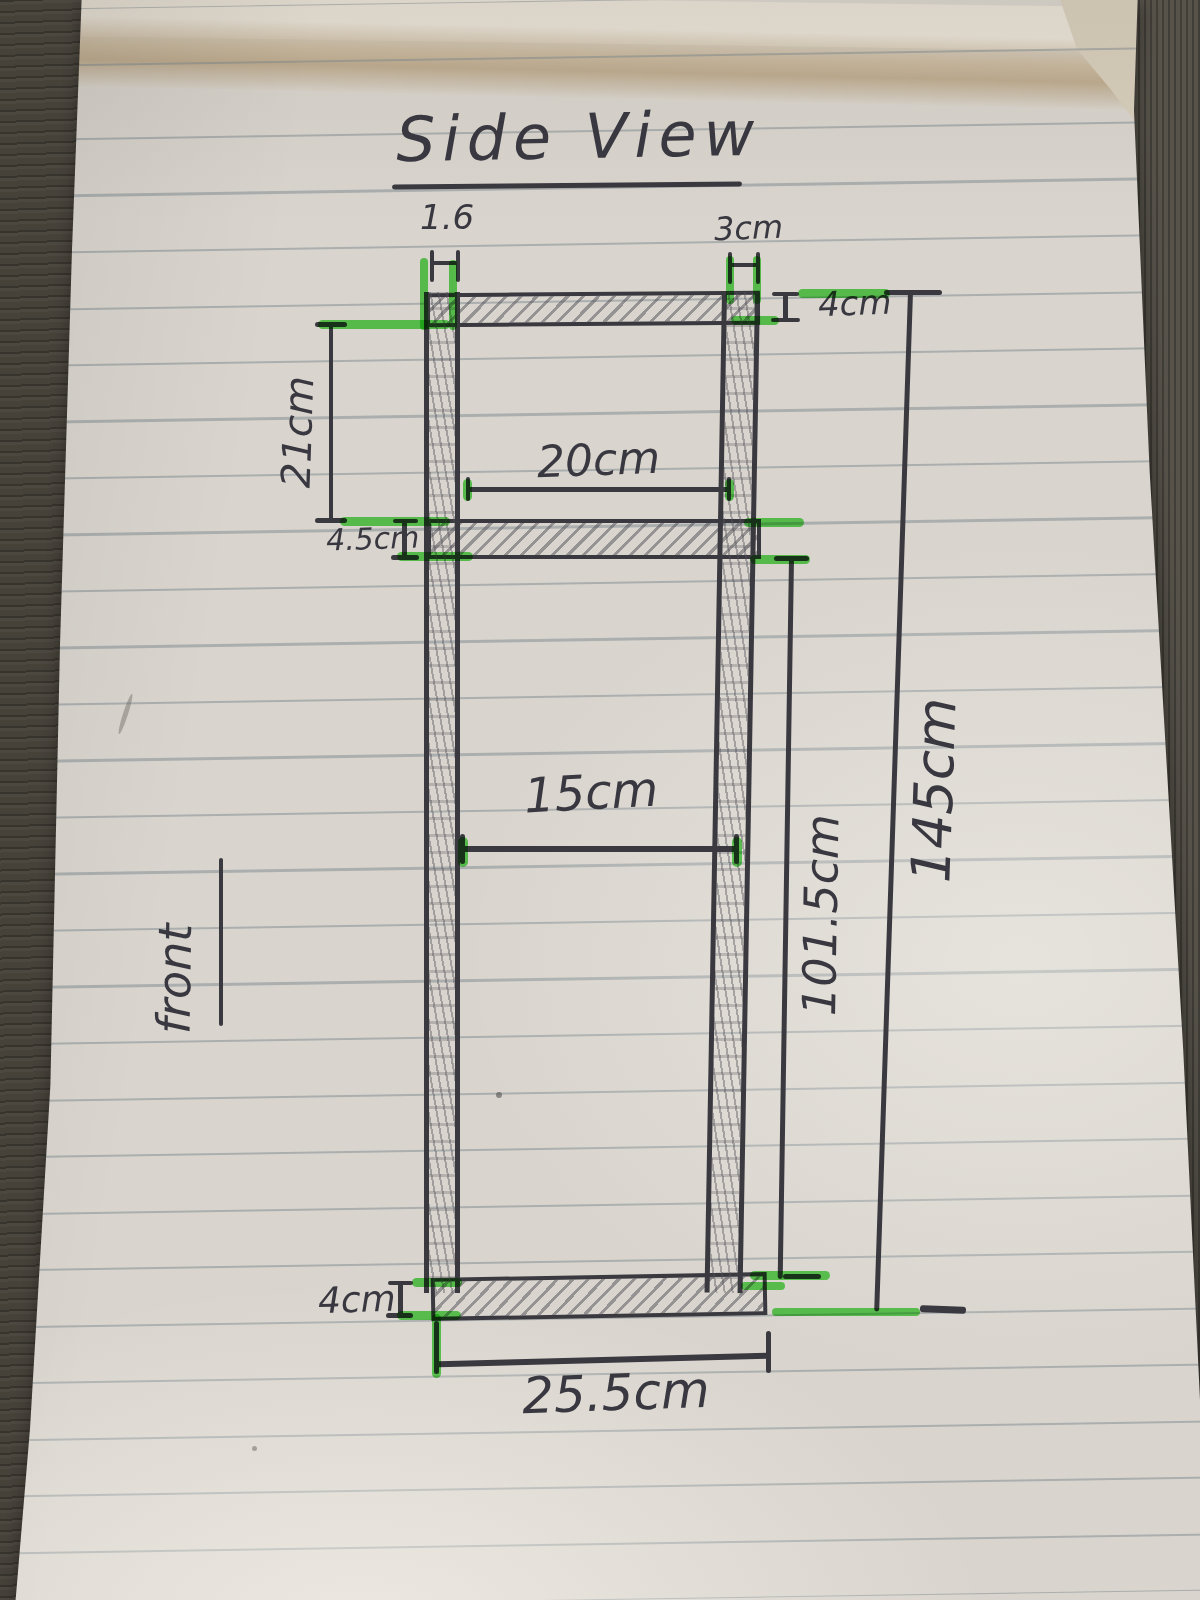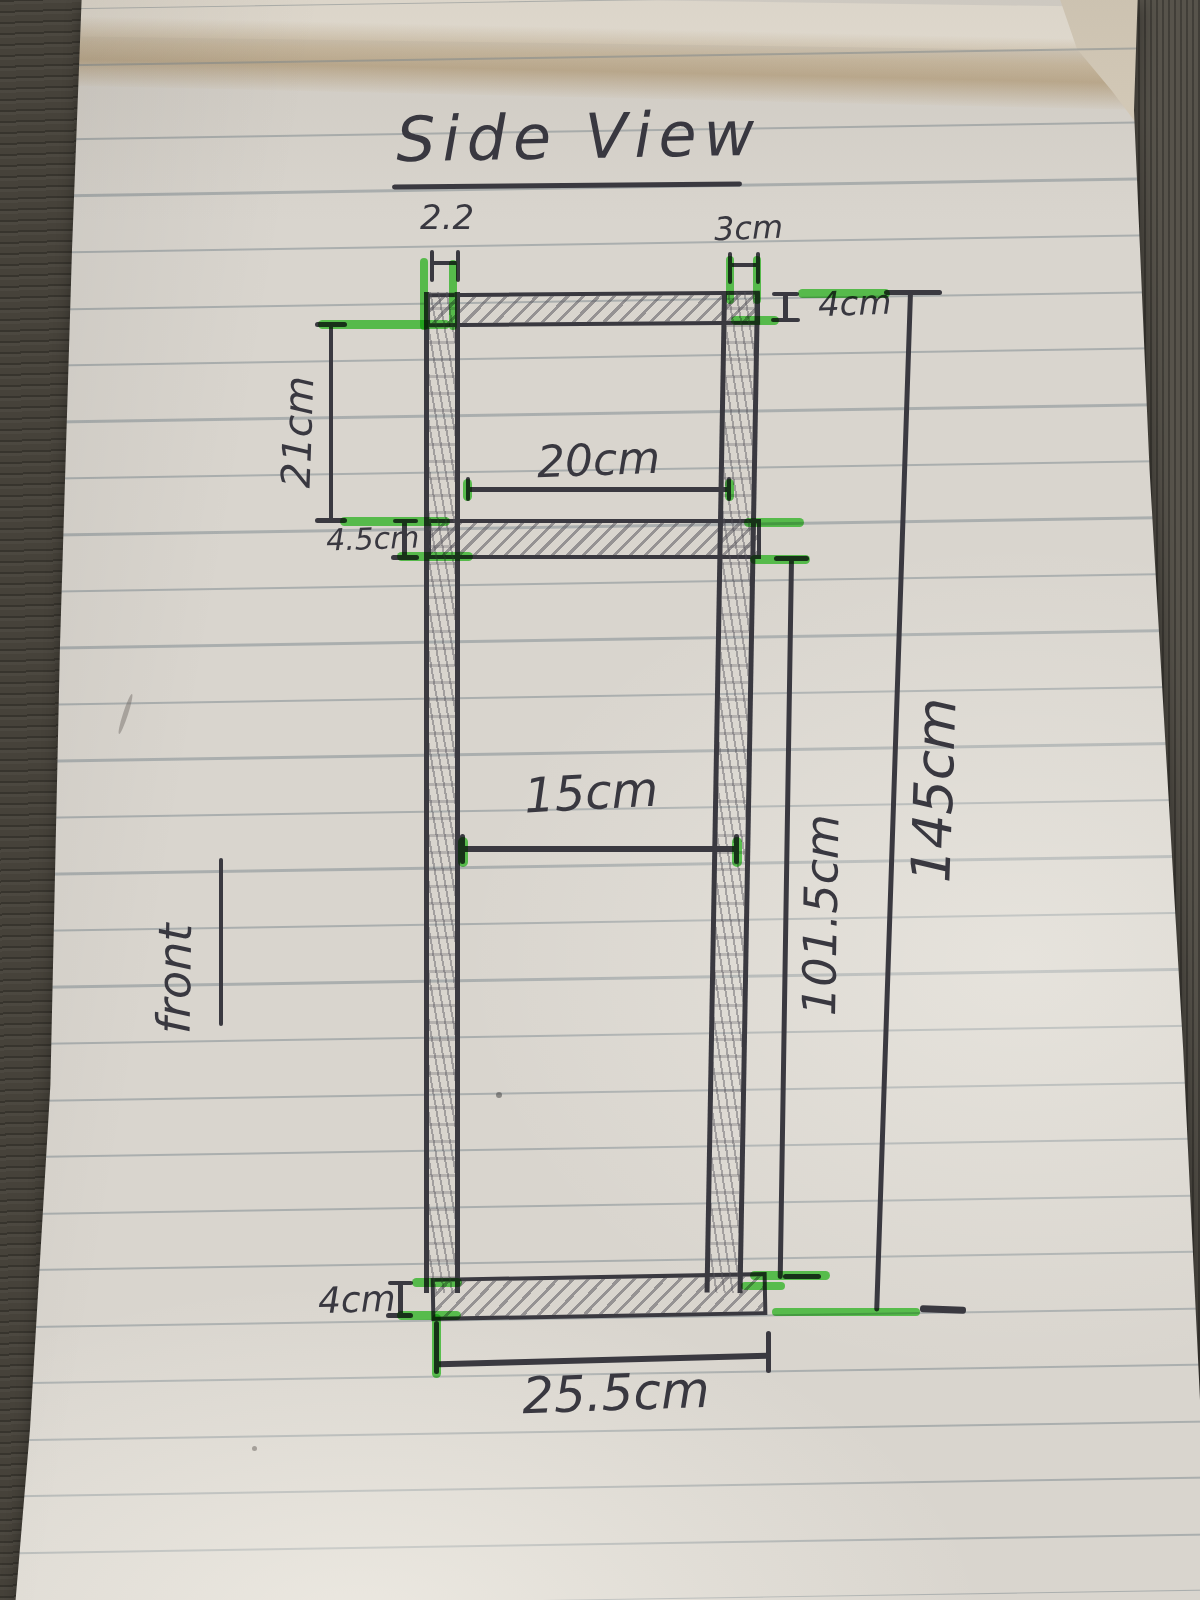--- a/index.html
+++ b/index.html
@@ -63,21 +63,21 @@
 
     <div class="lbl" style="left:396px;top:106px;font-size:62px;letter-spacing:7px;transform:rotate(-1deg);">Side View</div>
     <div class="pl" style="left:392px;top:183px;width:350px;height:5px;transform:rotate(-.5deg);"></div>
 
     <div class="panel" style="left:426px;top:292px;width:334px;height:34px;transform:rotate(-.4deg);"></div>
     <div class="panel" style="left:427px;top:519px;width:334px;height:40px;"></div>
     <div class="panel" style="left:431px;top:1275px;width:336px;height:43px;transform:rotate(-1deg);"></div>
     <div class="wall" style="left:424px;top:292px;width:36px;height:1001px;"></div>
     <div class="wall" style="left:722px;top:292px;width:38px;height:1001px;transform:rotate(1deg);transform-origin:top center;"></div>
 
-    <div class="lbl" style="left:420px;top:200px;font-size:34px;">2.2</div>
+    <div class="lbl" style="left:420px;top:200px;font-size:34px;">1.6</div>
     <div class="pl" style="left:430px;top:250px;width:4px;height:32px;"></div>
     <div class="pl" style="left:456px;top:250px;width:4px;height:32px;"></div>
     <div class="pl" style="left:430px;top:261px;width:30px;height:4px;"></div>
 
     <div class="lbl" style="left:714px;top:212px;font-size:32px;transform:rotate(-2deg);">3cm</div>
     <div class="pl" style="left:728px;top:252px;width:4px;height:32px;"></div>
     <div class="pl" style="left:756px;top:252px;width:4px;height:32px;"></div>
     <div class="pl" style="left:728px;top:263px;width:32px;height:4px;"></div>
 
     <div class="lbl" style="left:818px;top:286px;font-size:34px;transform:rotate(-2deg);">4cm</div>

